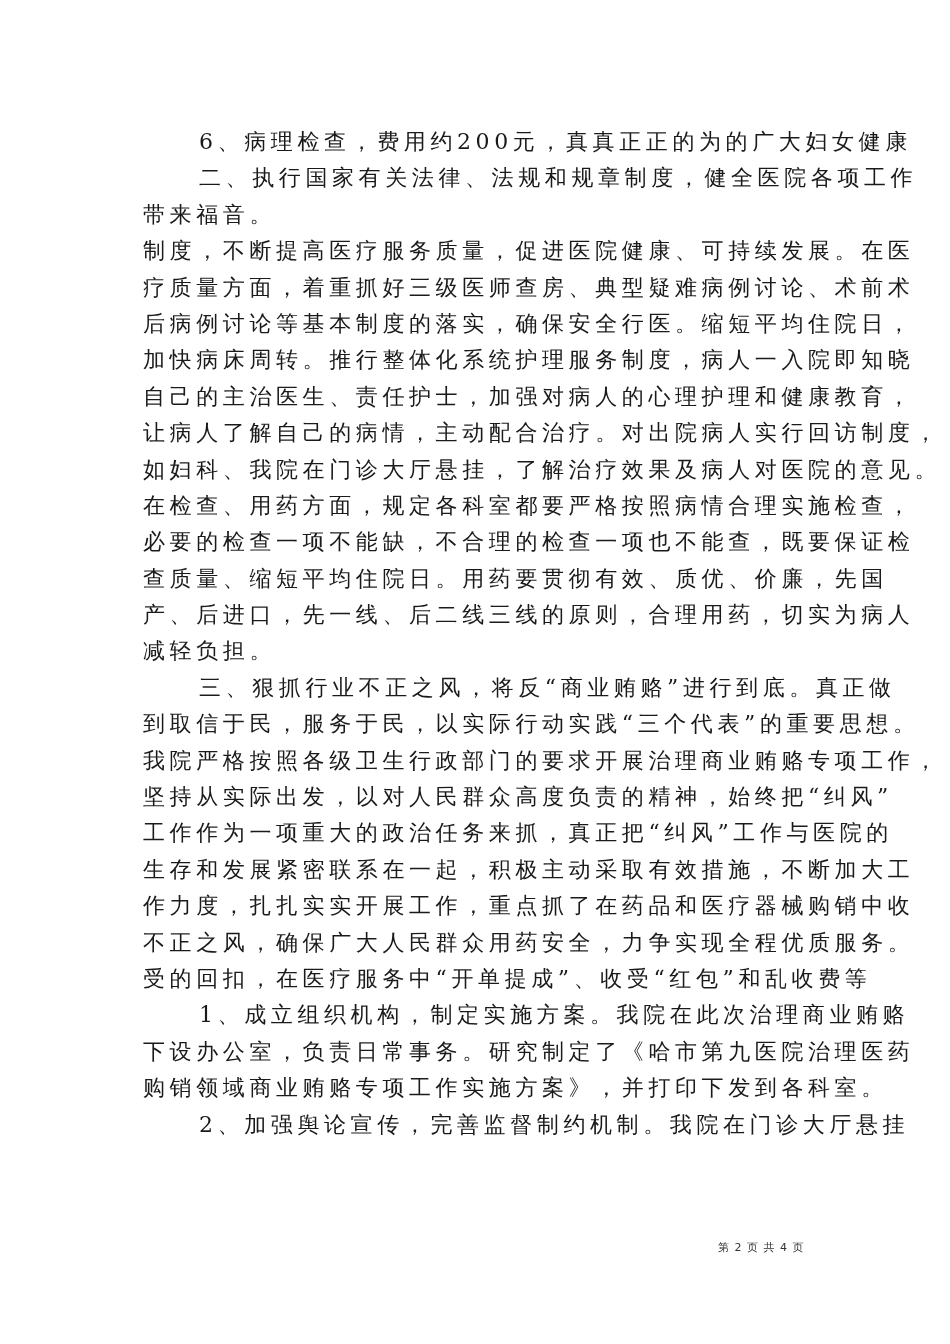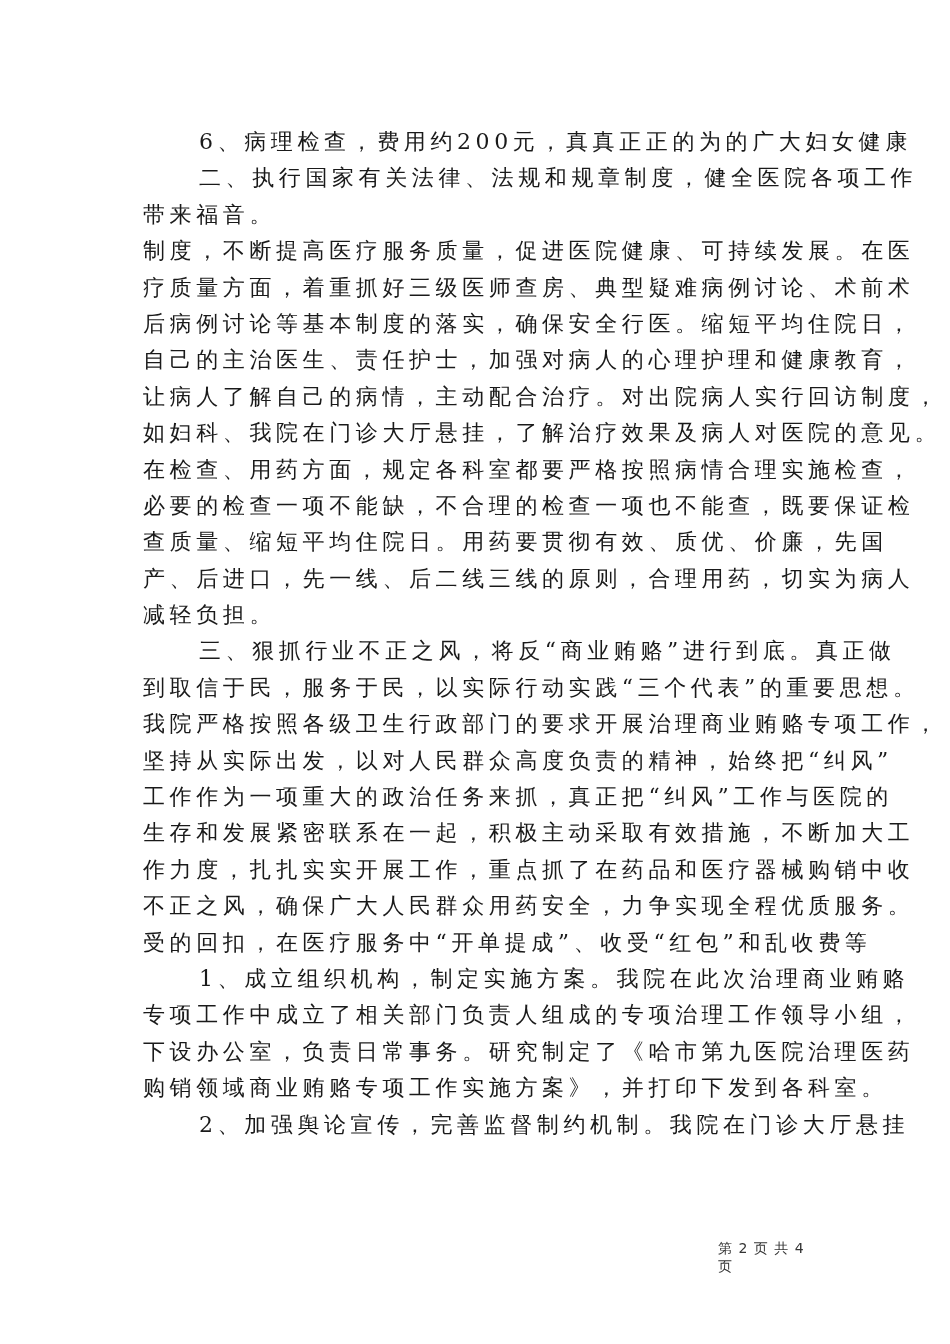--- a/index.html
+++ b/index.html
@@ -37,53 +37,53 @@
       white-space: nowrap;
     }
     .line.indent {
       padding-left: 56px;
     }
     .footer {
       position: absolute;
       left: 718px;
       top: 1240px;
       font-family: "DejaVu Sans", "Liberation Sans", sans-serif;
-      font-size: 14px;
+      font-size: 11px;
       color: #333333;
       letter-spacing: 1px;
     }
   </style>
 </head>
 <body>
 
 <div class="page">
   <div class="body-text" id="body-text">
       <div class="line indent">6、病理检查，费用约200元，真真正正的为的广大妇女健康</div>
       <div class="line indent">二、执行国家有关法律、法规和规章制度，健全医院各项工作</div>
       <div class="line">带来福音。</div>
       <div class="line">制度，不断提高医疗服务质量，促进医院健康、可持续发展。在医</div>
       <div class="line">疗质量方面，着重抓好三级医师查房、典型疑难病例讨论、术前术</div>
       <div class="line">后病例讨论等基本制度的落实，确保安全行医。缩短平均住院日，</div>
+      <div class="line">加快病床周转。推行整体化系统护理服务制度，病人一入院即知晓</div>
       <div class="line">自己的主治医生、责任护士，加强对病人的心理护理和健康教育，</div>
       <div class="line">让病人了解自己的病情，主动配合治疗。对出院病人实行回访制度，</div>
       <div class="line">如妇科、我院在门诊大厅悬挂，了解治疗效果及病人对医院的意见。</div>
       <div class="line">在检查、用药方面，规定各科室都要严格按照病情合理实施检查，</div>
       <div class="line">必要的检查一项不能缺，不合理的检查一项也不能查，既要保证检</div>
       <div class="line">查质量、缩短平均住院日。用药要贯彻有效、质优、价廉，先国</div>
       <div class="line">产、后进口，先一线、后二线三线的原则，合理用药，切实为病人</div>
       <div class="line">减轻负担。</div>
       <div class="line indent">三、狠抓行业不正之风，将反“商业贿赂”进行到底。真正做</div>
       <div class="line">到取信于民，服务于民，以实际行动实践“三个代表”的重要思想。</div>
       <div class="line">我院严格按照各级卫生行政部门的要求开展治理商业贿赂专项工作，</div>
       <div class="line">坚持从实际出发，以对人民群众高度负责的精神，始终把“纠风”</div>
       <div class="line">工作作为一项重大的政治任务来抓，真正把“纠风”工作与医院的</div>
       <div class="line">生存和发展紧密联系在一起，积极主动采取有效措施，不断加大工</div>
       <div class="line">作力度，扎扎实实开展工作，重点抓了在药品和医疗器械购销中收</div>
       <div class="line">不正之风，确保广大人民群众用药安全，力争实现全程优质服务。</div>
       <div class="line">受的回扣，在医疗服务中“开单提成”、收受“红包”和乱收费等</div>
       <div class="line indent">1、成立组织机构，制定实施方案。我院在此次治理商业贿赂</div>
-      <div class="line">专项工作中成立了相关部门负责人组成的专项治理工作领导小组，</div>
       <div class="line">下设办公室，负责日常事务。研究制定了《哈市第九医院治理医药</div>
       <div class="line">购销领域商业贿赂专项工作实施方案》，并打印下发到各科室。</div>
       <div class="line indent">2、加强舆论宣传，完善监督制约机制。我院在门诊大厅悬挂</div>
     </div>
   <div class="footer">第 2 页 共 4 页</div>
 </div>
 
 </body></html>

